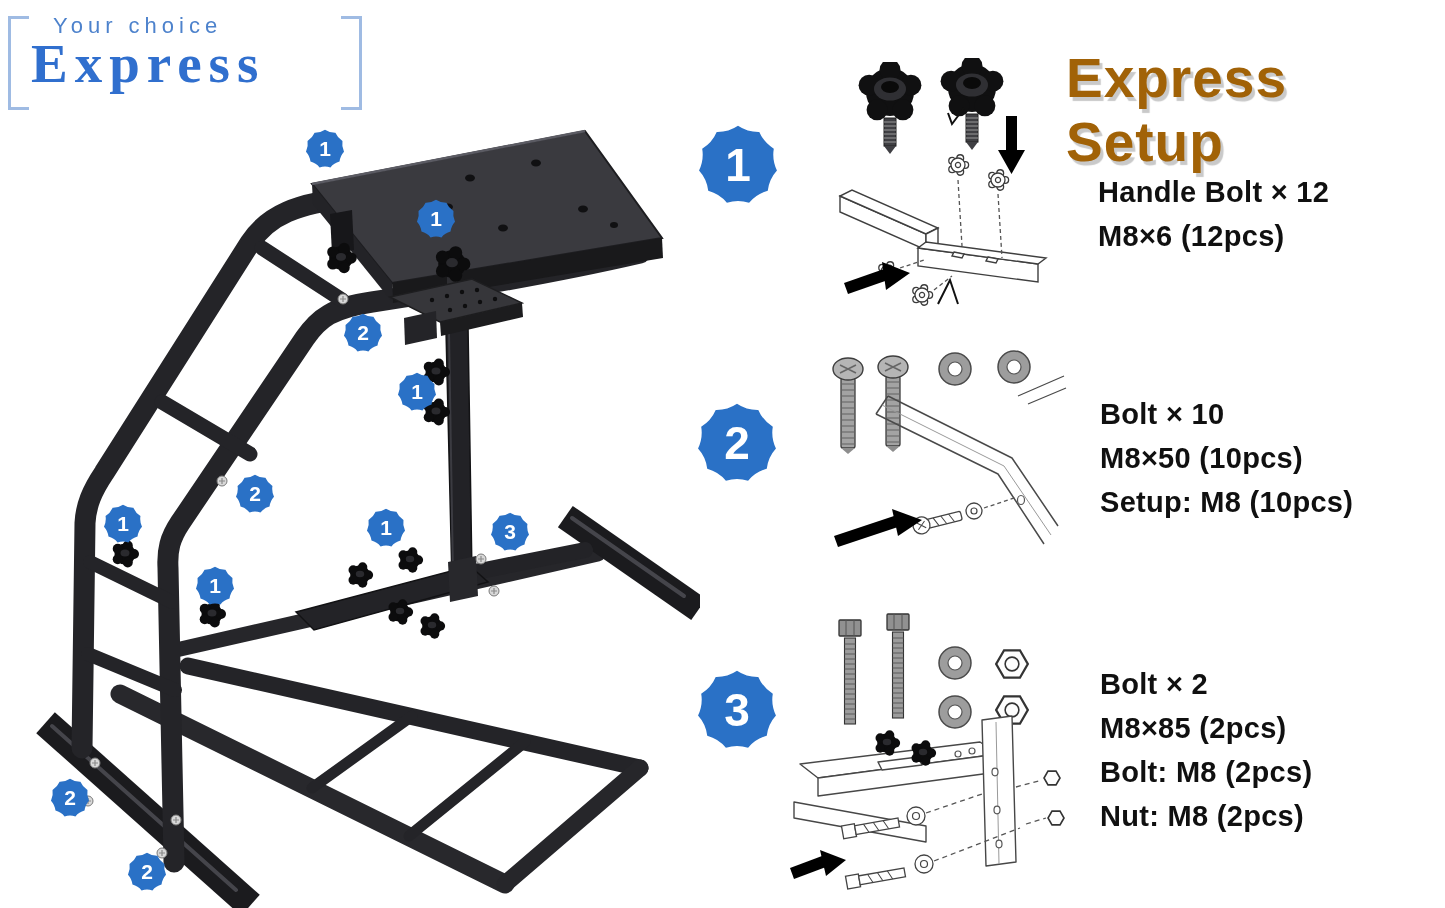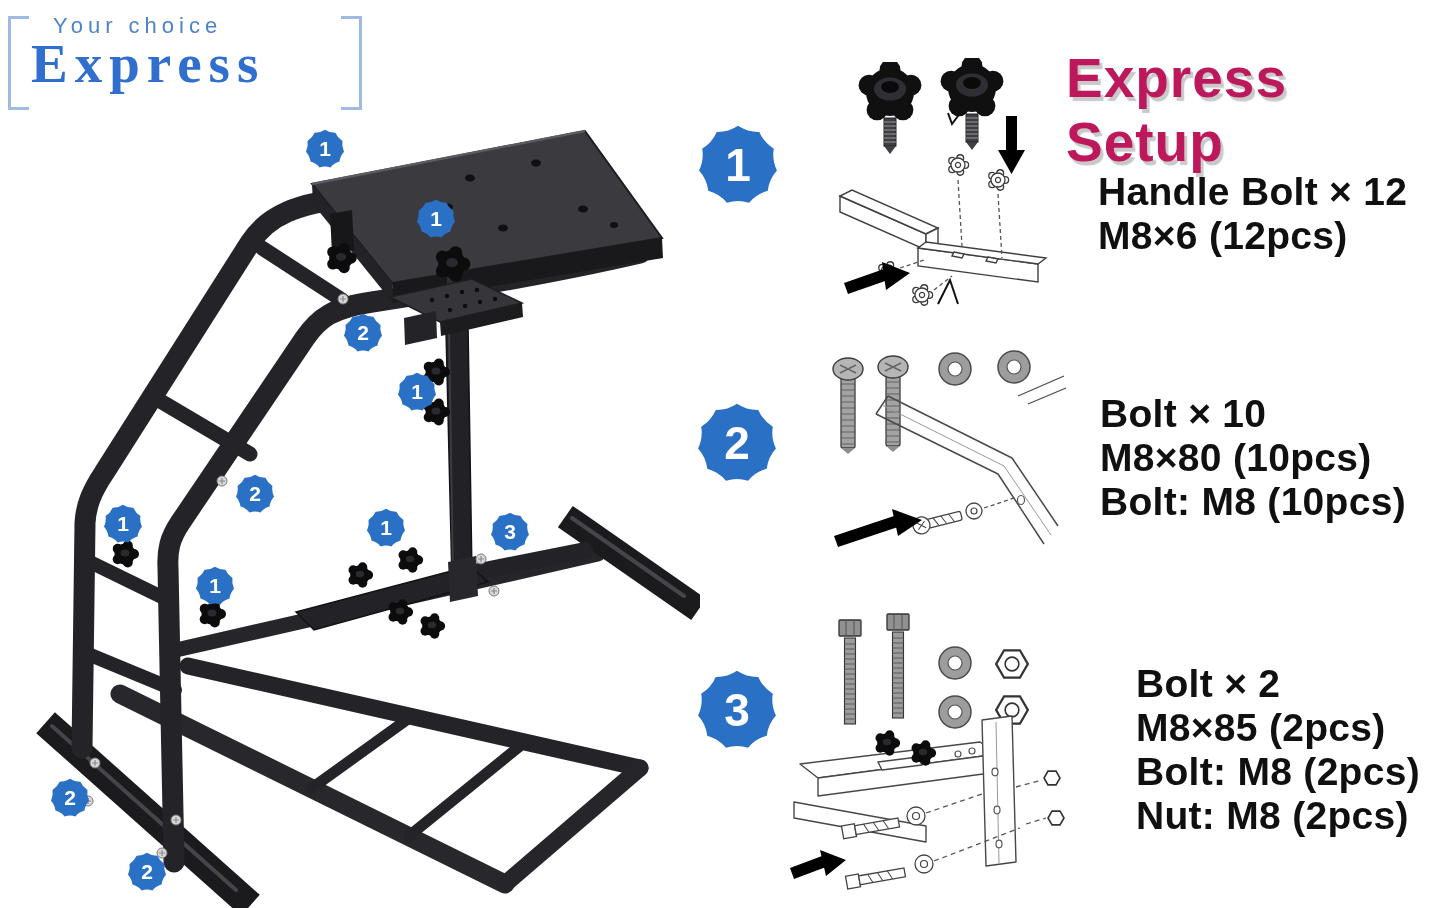--- a/index.html
+++ b/index.html
@@ -26,22 +26,22 @@
                 color:var(--tagline-blue);font-weight:500;}
   .logo-brand{position:absolute;left:31px;top:32px;font-family:"Liberation Serif",serif;
               font-size:55px;font-weight:bold;letter-spacing:7px;color:var(--brand-blue);}
   .bracket{position:absolute;width:18px;height:88px;}
   .bracket-l{left:8px;top:16px;border-left:3px solid var(--bracket-blue);
              border-top:3px solid var(--bracket-blue);border-bottom:3px solid var(--bracket-blue);}
   .bracket-r{left:341px;top:16px;border-right:3px solid var(--bracket-blue);
              border-top:3px solid var(--bracket-blue);border-bottom:3px solid var(--bracket-blue);}
   
   .title{position:absolute;left:1066px;top:46px;font-size:55px;font-weight:800;
-         letter-spacing:1px;color:#be185d;text-shadow:3px 4px 1px #c9c9c9;}
-  .step-text{position:absolute;font-size:39px;font-weight:bold;color:#101010;
+         letter-spacing:1px;color:#a16207;text-shadow:3px 4px 1px #c9c9c9;}
+  .step-text{position:absolute;font-size:29px;font-weight:bold;color:#101010;
              line-height:44px;letter-spacing:.3px;white-space:nowrap;}
 </style>
 </head>
 <body>
 
 <div class="page">
 
   <div class="abs" style="left:0;top:0;width:380px;height:120px;">
     <div class="bracket bracket-l"></div>
     <div class="logo-tagline">Your choice</div>
@@ -435,23 +435,23 @@
       <polygon points="34,254 60,264 40,280"></polygon>
     </g>
   </svg>
 
   <div class="step-text" style="left:1098px;top:170px;">
     <div>Handle Bolt × 12</div>
     <div>M8×6 (12pcs)</div>
   </div>
   <div class="step-text" style="left:1100px;top:392px;">
     <div>Bolt × 10</div>
-    <div>M8×80 (10pcs)</div>
-    <div>Bolt: M8 (10pcs)</div>
-  </div>
-  <div class="step-text" style="left:1100px;top:662px;margin-left:36px;">
+    <div>M8×50 (10pcs)</div>
+    <div>Setup: M8 (10pcs)</div>
+  </div>
+  <div class="step-text" style="left:1100px;top:662px;">
     <div>Bolt × 2</div>
     <div>M8×85 (2pcs)</div>
     <div>Bolt: M8 (2pcs)</div>
     <div>Nut: M8 (2pcs)</div>
   </div>
 
 </div>
 
 </body></html>

